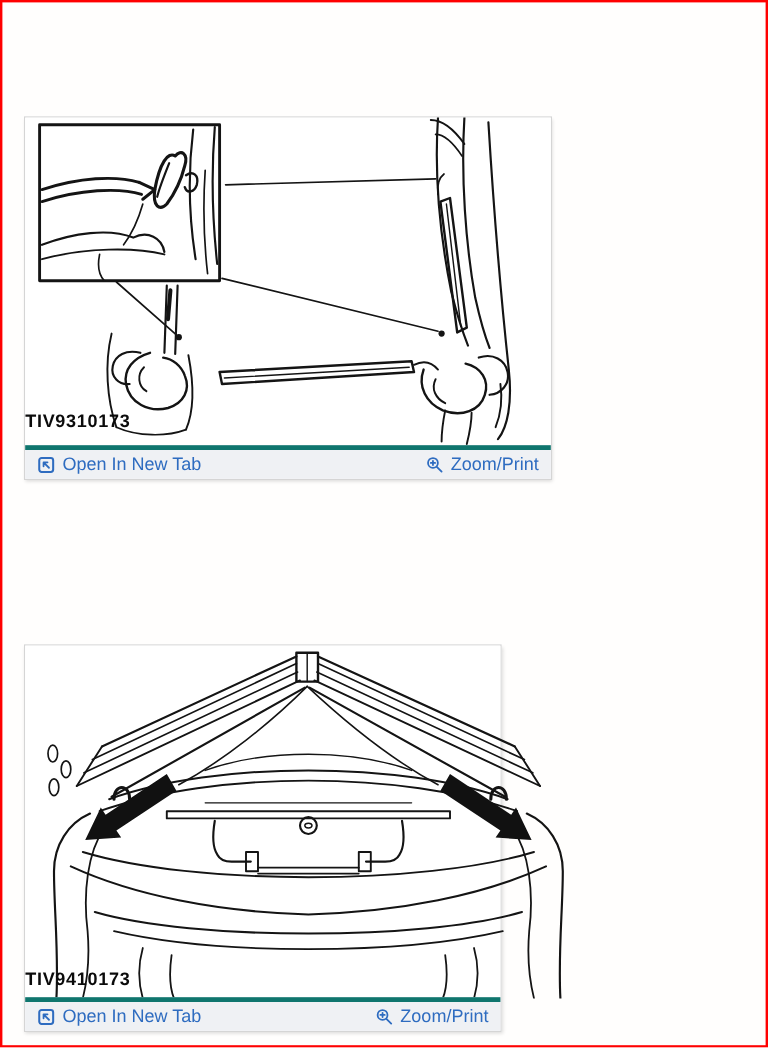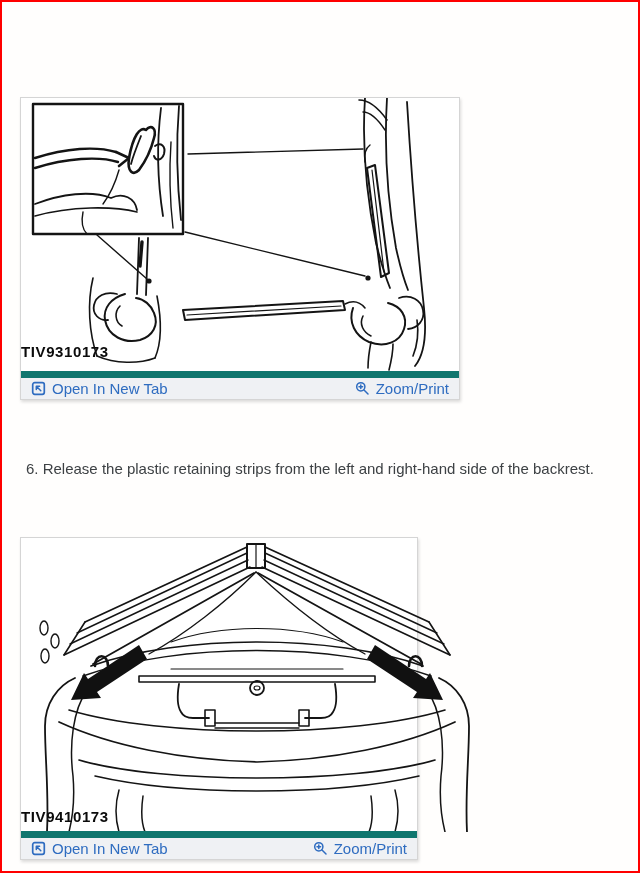--- a/index.html
+++ b/index.html
@@ -24,21 +24,21 @@
   .figure-2 .figure-image{height:294px;}
   .figure-image svg{position:absolute;left:0;top:0;}
   .figure-label{
     position:absolute;left:0;font-weight:bold;font-size:15px;color:#0b0b0b;
     letter-spacing:0.6px;font-family:"Liberation Sans","DejaVu Sans",sans-serif;
   }
   .figure-1 .figure-label{bottom:12px;}
   .figure-2 .figure-label{bottom:7px;}
   .figure-toolbar{
     position:absolute;left:0;right:0;bottom:0;height:28px;box-sizing:border-box;
-    background:#eff1f4;border-top:7px solid #0f766e;
+    background:#eff1f4;border-top:4px solid #0f766e;
     display:flex;align-items:center;justify-content:space-between;padding:0 10px;
   }
   .toolbar-link{
     display:flex;align-items:center;gap:6px;color:#2e6cc0;font-size:15px;
     cursor:pointer;text-decoration:none;white-space:nowrap;
   }
   .toolbar-link svg{display:block;}
   .art{stroke:#141414;fill:none;stroke-linecap:round;stroke-linejoin:round;}
 </style>
 </head>
@@ -125,21 +125,20 @@
           <svg width="15" height="15" viewBox="0 0 15 15">
             <circle cx="5.8" cy="5.8" r="4.1" fill="none" stroke="#2e6cc0" stroke-width="1.5"></circle>
             <path d="M5.8,4 V7.6 M4,5.8 H7.6 M9,9 L13,13" fill="none" stroke="#2e6cc0" stroke-width="1.5" stroke-linecap="round"></path>
           </svg>
         </span>
         <span>Zoom/Print</span>
       </a>
     </div>
   </div>
 
-  <div class="step-text step-6">6. Release the plastic retaining strips from the left and right-hand side of the backrest.</div>
 
   <div class="figure-box figure-2">
     <div class="figure-image">
       <svg width="472" height="294" viewBox="0 0 472 294">
 
         <rect class="art" x="226" y="6" width="18" height="24" fill="#ffffff" stroke-width="2"></rect>
         <path class="art" stroke-width="1.2" d="M235,6 V30"></path>
 
         <path class="art" stroke-width="1.8" d="M226,9 L64,84"></path>
         <path class="art" stroke-width="1.4" d="M226,15 L56,95"></path>

